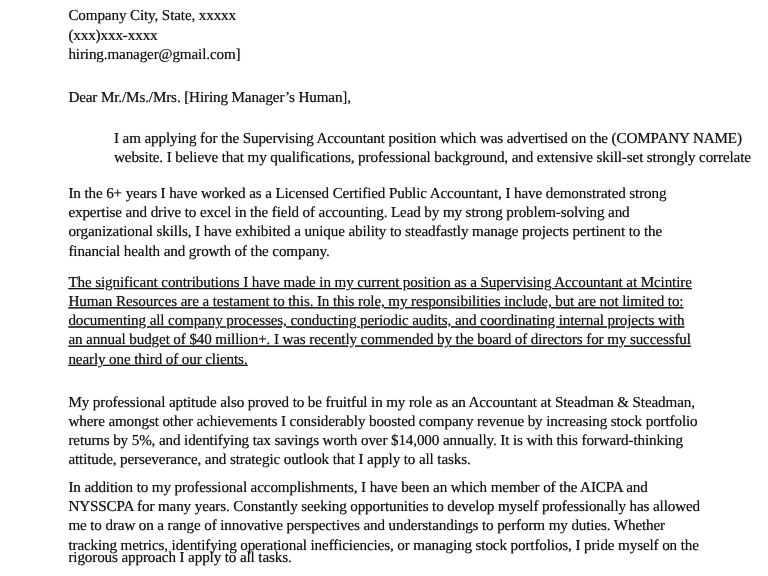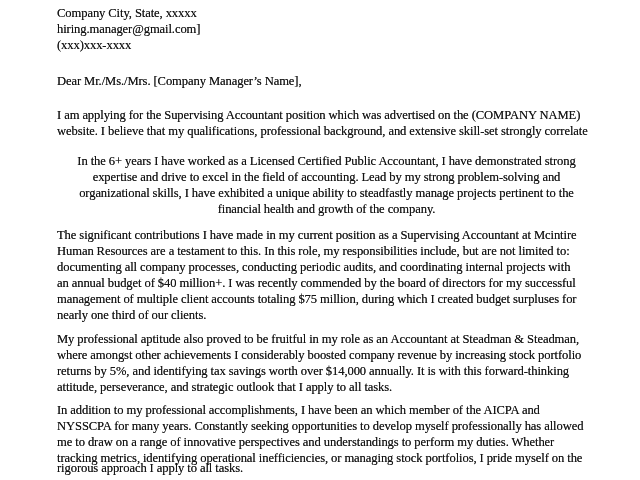--- a/index.html
+++ b/index.html
@@ -21,58 +21,57 @@
     line-height: 16px;
     letter-spacing: -0.1px;
     
     text-shadow: 0 0 0.6px rgba(0,0,0,0.65);
   }
   .ln {
     height: 16px;
     white-space: nowrap;
   }
   .salutation { margin-top: 20px; }
-  .para.p1 { margin-top: 18px; }
-  .para.p2 { margin-top: 14px; text-align: center; }
-  .para.p3 { margin-top: 10px; }
-  .para.p4 { margin-top: 8px; }
+  .para.p1 { margin-top: 18px; margin-left: 38px; }
+  .para.p2 { margin-top: 14px; }
+  .para.p3 { margin-top: 10px; text-decoration: underline; }
+  .para.p4 { margin-top: 20px; }
   .para.p5 { margin-top: 7px; }
   .clipped { margin-top: -6px; }
 </style>
 </head>
 <body>
 
 <div class="page">
 
   <div>
     <div class="ln">Company City, State, xxxxx</div>
+    <div class="ln">(xxx)xxx-xxxx</div>
     <div class="ln">hiring.manager@gmail.com]</div>
-    <div class="ln">(xxx)xxx-xxxx</div>
   </div>
 
-  <div class="ln salutation">Dear Mr./Ms./Mrs. [Company Manager’s Name],</div>
+  <div class="ln salutation">Dear Mr./Ms./Mrs. [Hiring Manager’s Human],</div>
 
   <div class="para p1">
     <div class="ln">I am applying for the Supervising Accountant position which was advertised on the (COMPANY NAME)</div>
     <div class="ln">website. I believe that my qualifications, professional background, and extensive skill-set strongly correlate</div>
   </div>
 
   <div class="para p2">
     <div class="ln">In the 6+ years I have worked as a Licensed Certified Public Accountant, I have demonstrated strong</div>
     <div class="ln">expertise and drive to excel in the field of accounting. Lead by my strong problem-solving and</div>
     <div class="ln">organizational skills, I have exhibited a unique ability to steadfastly manage projects pertinent to the</div>
     <div class="ln">financial health and growth of the company.</div>
   </div>
 
   <div class="para p3">
     <div class="ln">The significant contributions I have made in my current position as a Supervising Accountant at Mcintire</div>
     <div class="ln">Human Resources are a testament to this. In this role, my responsibilities include, but are not limited to:</div>
     <div class="ln">documenting all company processes, conducting periodic audits, and coordinating internal projects with</div>
     <div class="ln">an annual budget of $40 million+. I was recently commended by the board of directors for my successful</div>
-    <div class="ln">management of multiple client accounts totaling $75 million, during which I created budget surpluses for</div>
     <div class="ln">nearly one third of our clients.</div>
   </div>
 
   <div class="para p4">
     <div class="ln">My professional aptitude also proved to be fruitful in my role as an Accountant at Steadman &amp; Steadman,</div>
     <div class="ln">where amongst other achievements I considerably boosted company revenue by increasing stock portfolio</div>
     <div class="ln">returns by 5%, and identifying tax savings worth over $14,000 annually. It is with this forward-thinking</div>
     <div class="ln">attitude, perseverance, and strategic outlook that I apply to all tasks.</div>
   </div>
 

